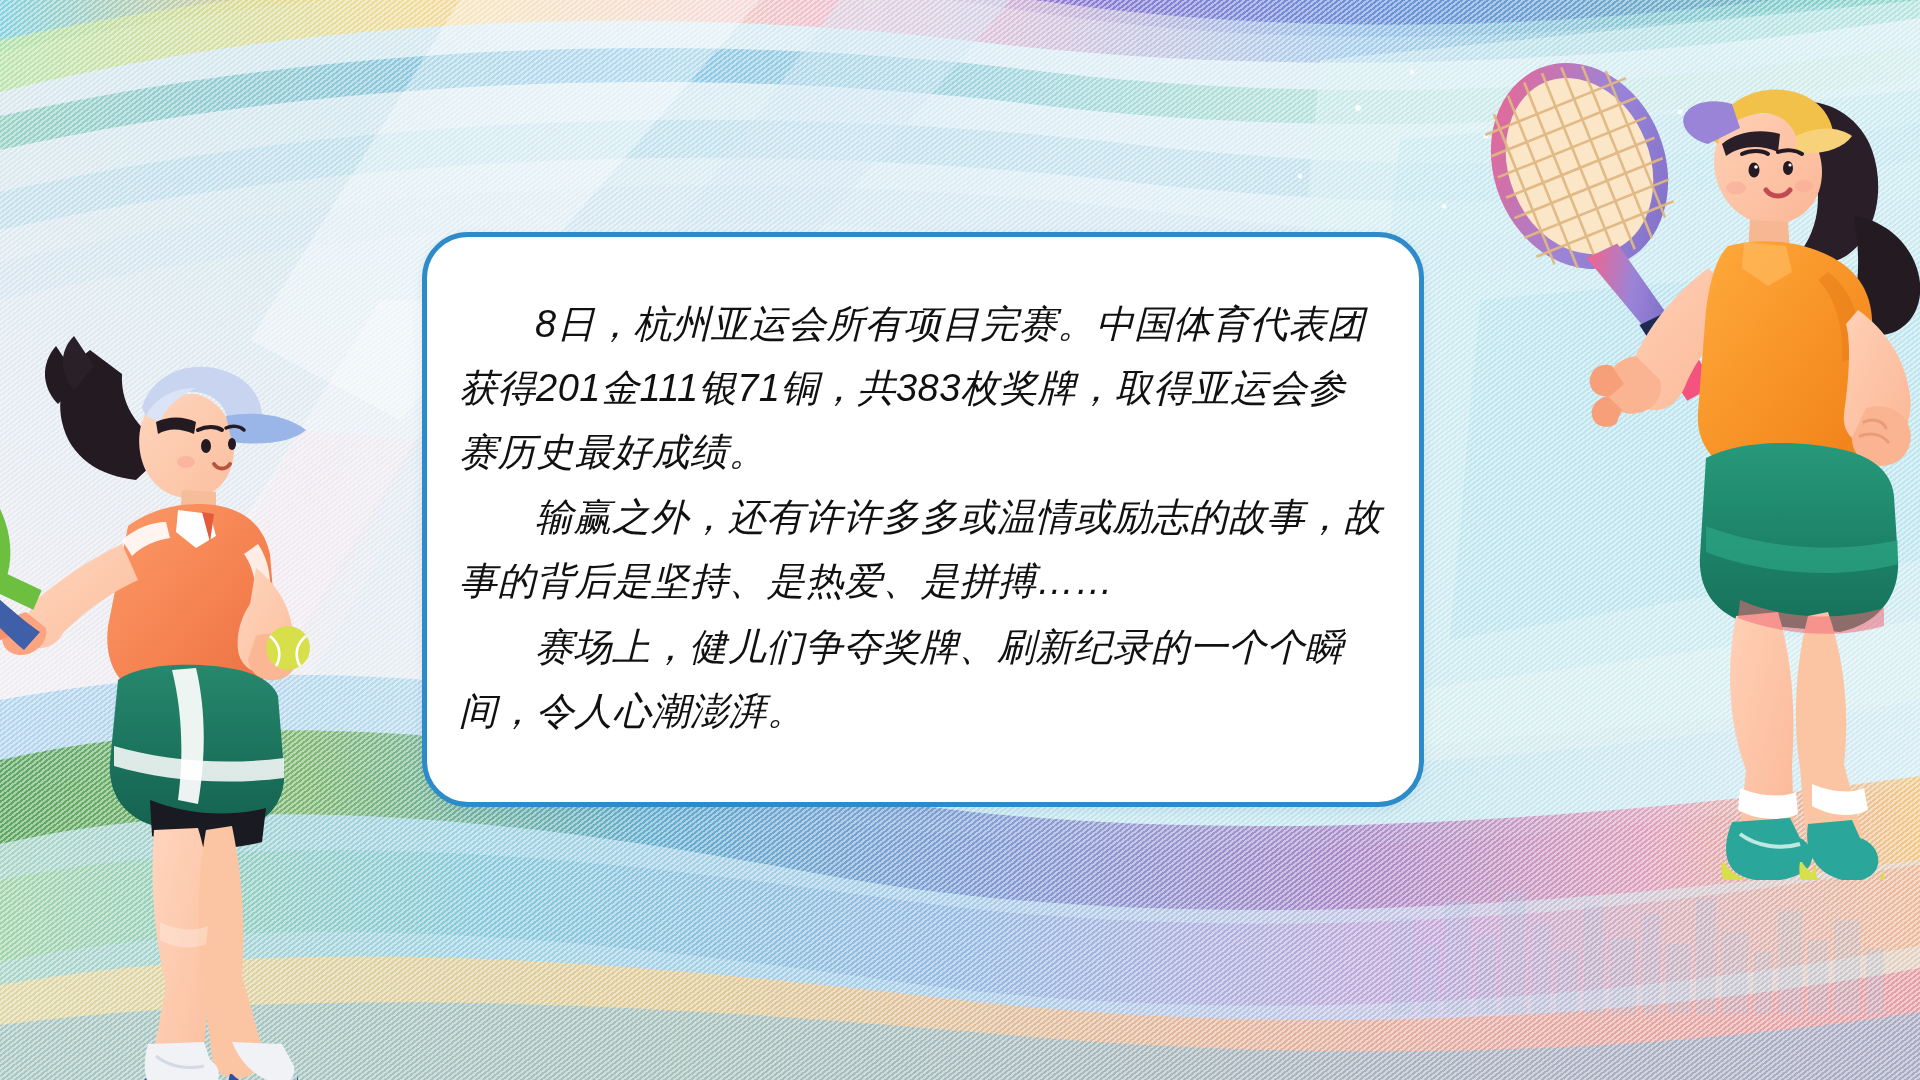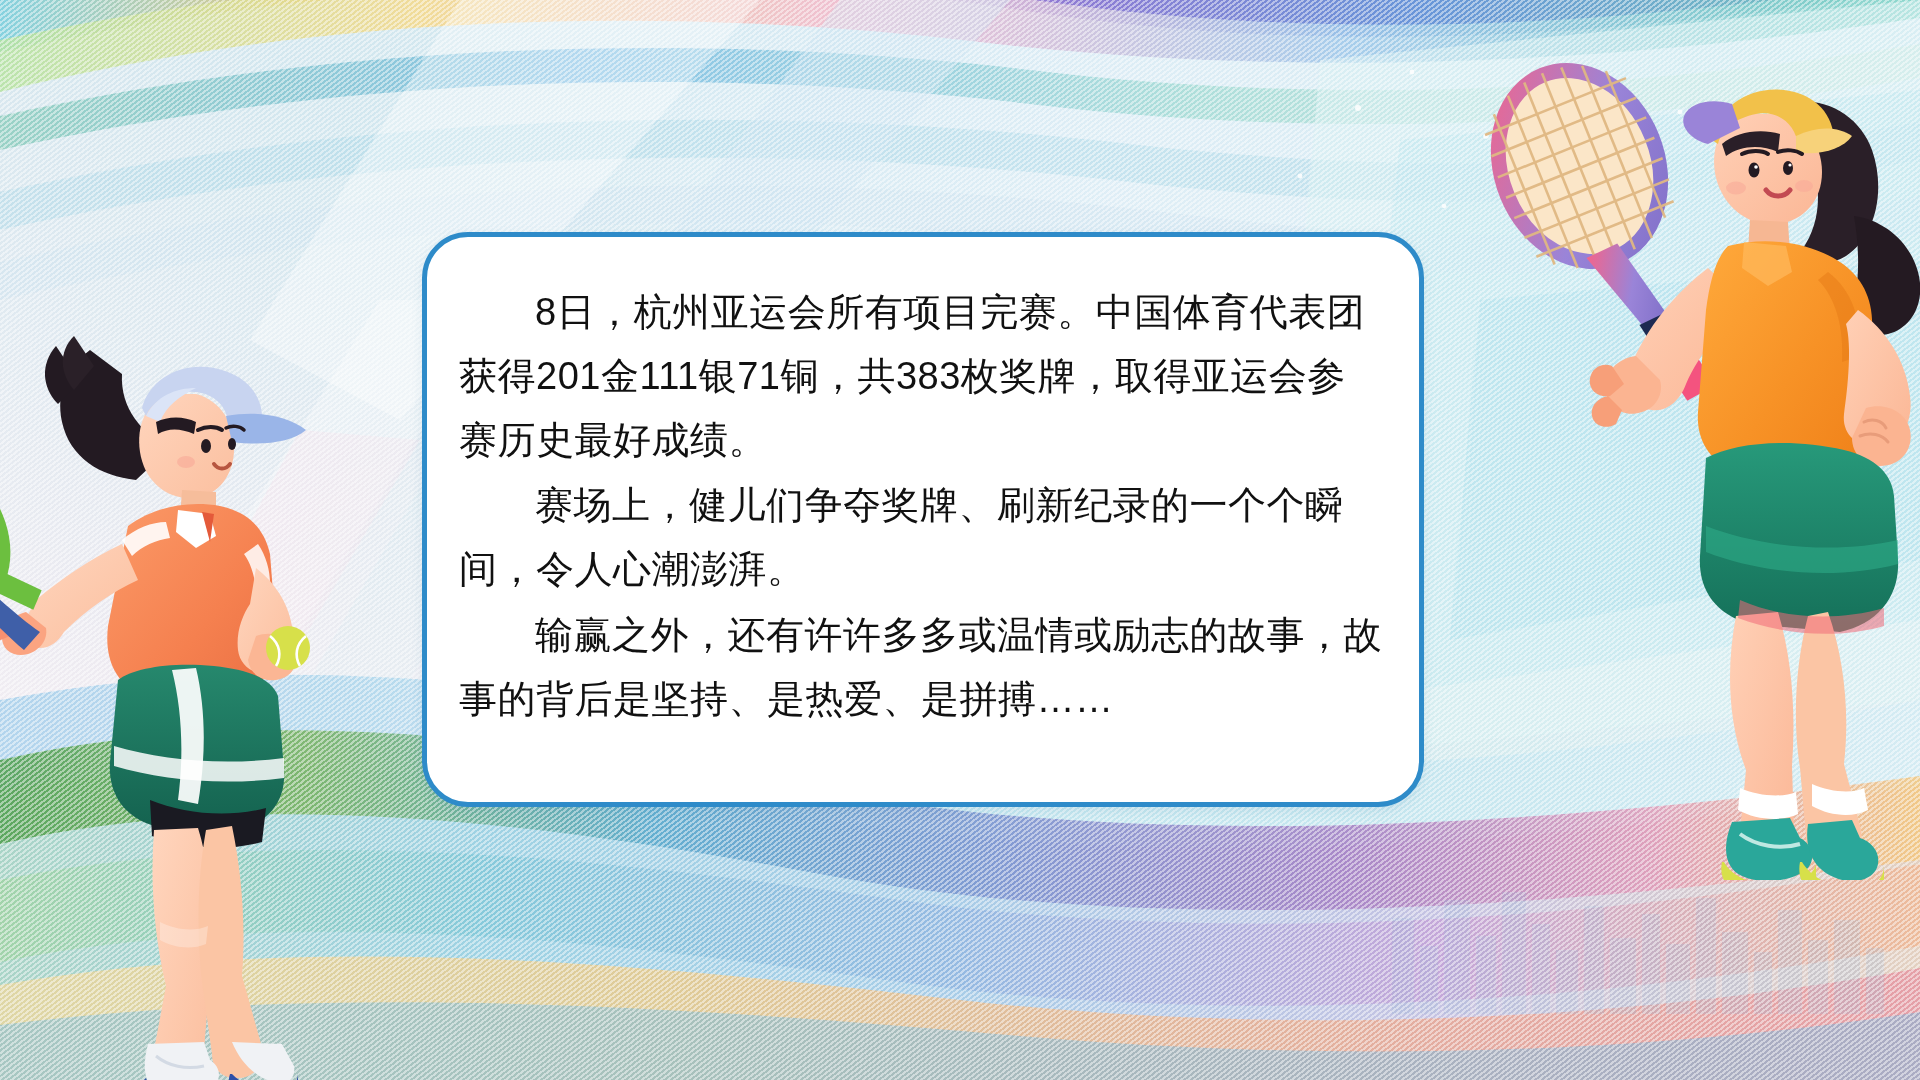--- a/index.html
+++ b/index.html
@@ -58,21 +58,22 @@
     top: 232px;
     width: 1002px;
     height: 575px;
     background: #ffffff;
     border: 5px solid #2e8bc9;
     border-radius: 46px;
     box-sizing: border-box;
     box-shadow: 0 4px 12px rgba(40,110,160,.10);
   }
   .card-inner {
-    padding: 44px 36px 30px 32px;
+    padding: 56px 36px 30px 32px;
+    font-style: italic;
   }
   .para {
     font-family: "Liberation Sans", "DejaVu Sans", sans-serif;
     font-size: 38px;
     line-height: 1.68;
     color: #111111;
     letter-spacing: .5px;
     text-indent: 76px;
     margin: 0;
     white-space: normal;
@@ -411,18 +412,18 @@
     <path d="M292,782 C282,806 284,828 302,836 C324,846 356,840 368,828 C376,818 372,804 360,798 L350,778 Z" fill="#2aa79a"></path>
     <path d="M284,822 C292,838 318,848 348,844 C362,842 374,834 376,824 L376,838 C362,854 320,860 294,850 C282,844 280,832 282,822 Z" fill="#d7e04a"></path>
     <path d="M300,794 C316,806 340,810 360,804" stroke="#bfe8e2" stroke-width="4" fill="none"></path>
     <path d="M368,784 C364,810 374,830 396,838 C416,846 436,838 438,824 C440,812 432,802 420,798 L412,780 Z" fill="#2aa79a"></path>
     <path d="M362,822 C374,842 402,852 428,846 C438,844 444,836 444,826 L444,840 C436,856 398,864 372,852 C360,846 358,832 360,822 Z" fill="#d7e04a"></path>
   </svg>
 
   <div class="text-card">
     <div class="card-inner">
       <p class="para">8日，杭州亚运会所有项目完赛。中国体育代表团获得201金111银71铜，共383枚奖牌，取得亚运会参赛历史最好成绩。</p>
+      <p class="para">输赢之外，还有许许多多或温情或励志的故事，故事的背后是坚持、是热爱、是拼搏……</p>
       <p class="para">赛场上，健儿们争夺奖牌、刷新纪录的一个个瞬间，令人心潮澎湃。</p>
-      <p class="para">输赢之外，还有许许多多或温情或励志的故事，故事的背后是坚持、是热爱、是拼搏……</p>
     </div>
   </div>
 
 </div>
 
 </body></html>

